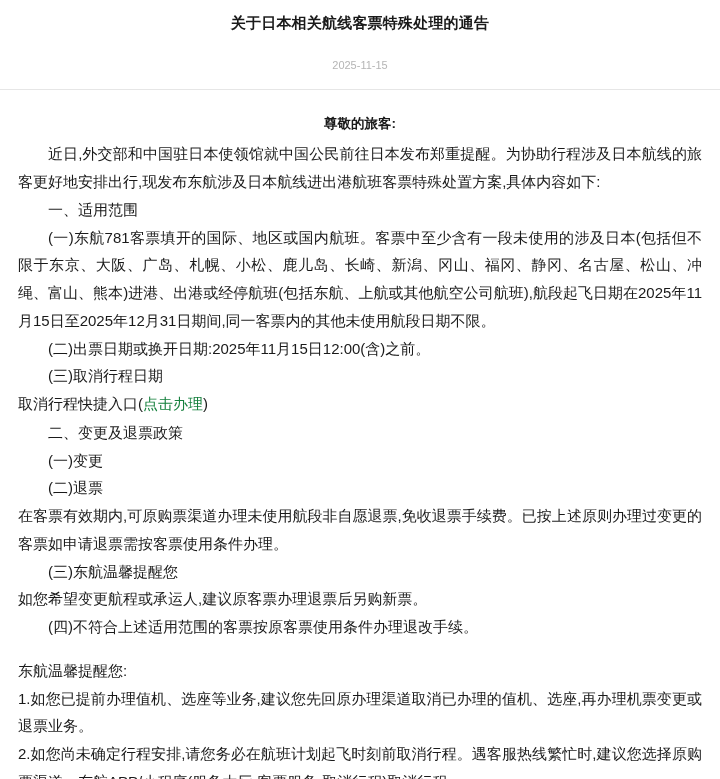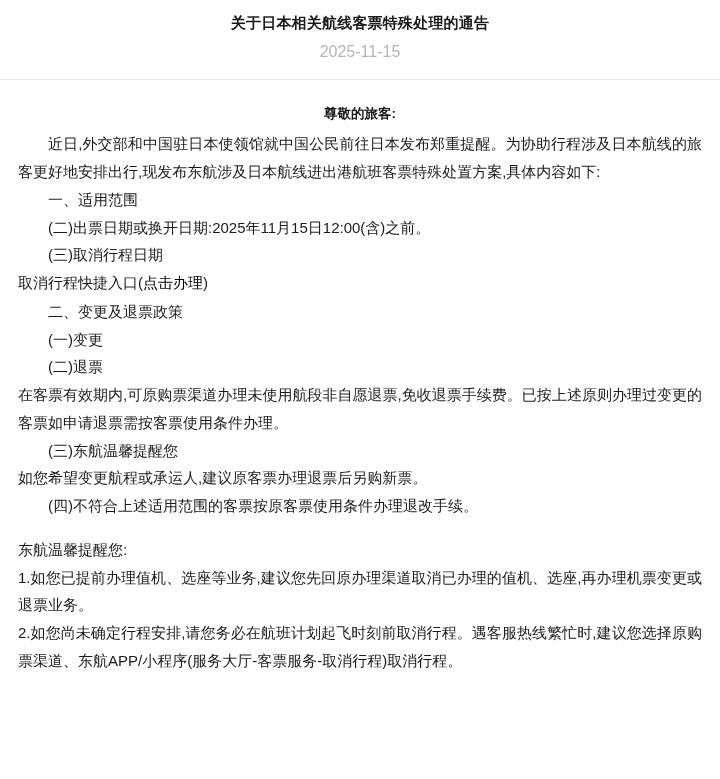--- a/index.html
+++ b/index.html
@@ -26,22 +26,22 @@
     background: #ffffff;
   }
   .doc-title {
     font-size: 15px;
     font-weight: bold;
     color: #1a1a1a;
     line-height: 1.5;
     letter-spacing: 0.2px;
   }
   .doc-date {
-    margin-top: 8px;
-    font-size: 16px;
+    margin-top: 24px;
+    font-size: 11px;
     color: #b5b5b5;
     font-weight: normal;
   }
   .divider {
     width: 100%;
     height: 1px;
     background: #e6e6e6;
     margin: 8px 0 0 0;
   }
   .body-wrap {
@@ -64,21 +64,21 @@
     text-align: justify;
     text-justify: inter-ideograph;
   }
   p.indent {
     text-indent: 2em;
   }
   .bold {
     font-weight: normal;
   }
   .link {
-    color: #000000;
+    color: #15803d;
     cursor: pointer;
     font-family: Liberation Serif, serif;
   }
   .spacer-lg {
     height: 16px;
   }
   .tail {
     font-size: 13.5px;
     line-height: 1.85;
   }
@@ -95,20 +95,21 @@
   <div class="divider"></div>
 
   <div class="body-wrap">
 
     <div class="salutation">尊敬的旅客:</div>
 
     <p class="para indent">近日,外交部和中国驻日本使领馆就中国公民前往日本发布郑重提醒。为协助行程涉及日本航线的旅客更好地安排出行,现发布东航涉及日本航线进出港航班客票特殊处置方案,具体内容如下:</p>
 
     <p class="para indent">一、适用范围</p>
 
+    <p class="para indent">(一)东航781客票填开的国际、地区或国内航班。客票中至少含有一段未使用的涉及日本(包括但不限于东京、大阪、广岛、札幌、小松、鹿儿岛、长崎、新潟、冈山、福冈、静冈、名古屋、松山、冲绳、富山、熊本)进港、出港或经停航班(包括东航、上航或其他航空公司航班),航段起飞日期在2025年11月15日至2025年12月31日期间,同一客票内的其他未使用航段日期不限。</p>
 
     <p class="para indent">(二)出票日期或换开日期:2025年11月15日12:00(含)之前。</p>
 
     <p class="para indent">(三)取消行程日期</p>
 
 
     <p class="para"><span>取消行程快捷入口(</span><span class="link">点击办理</span><span>)</span></p>
 
     <p class="para indent">二、变更及退票政策</p>
 

